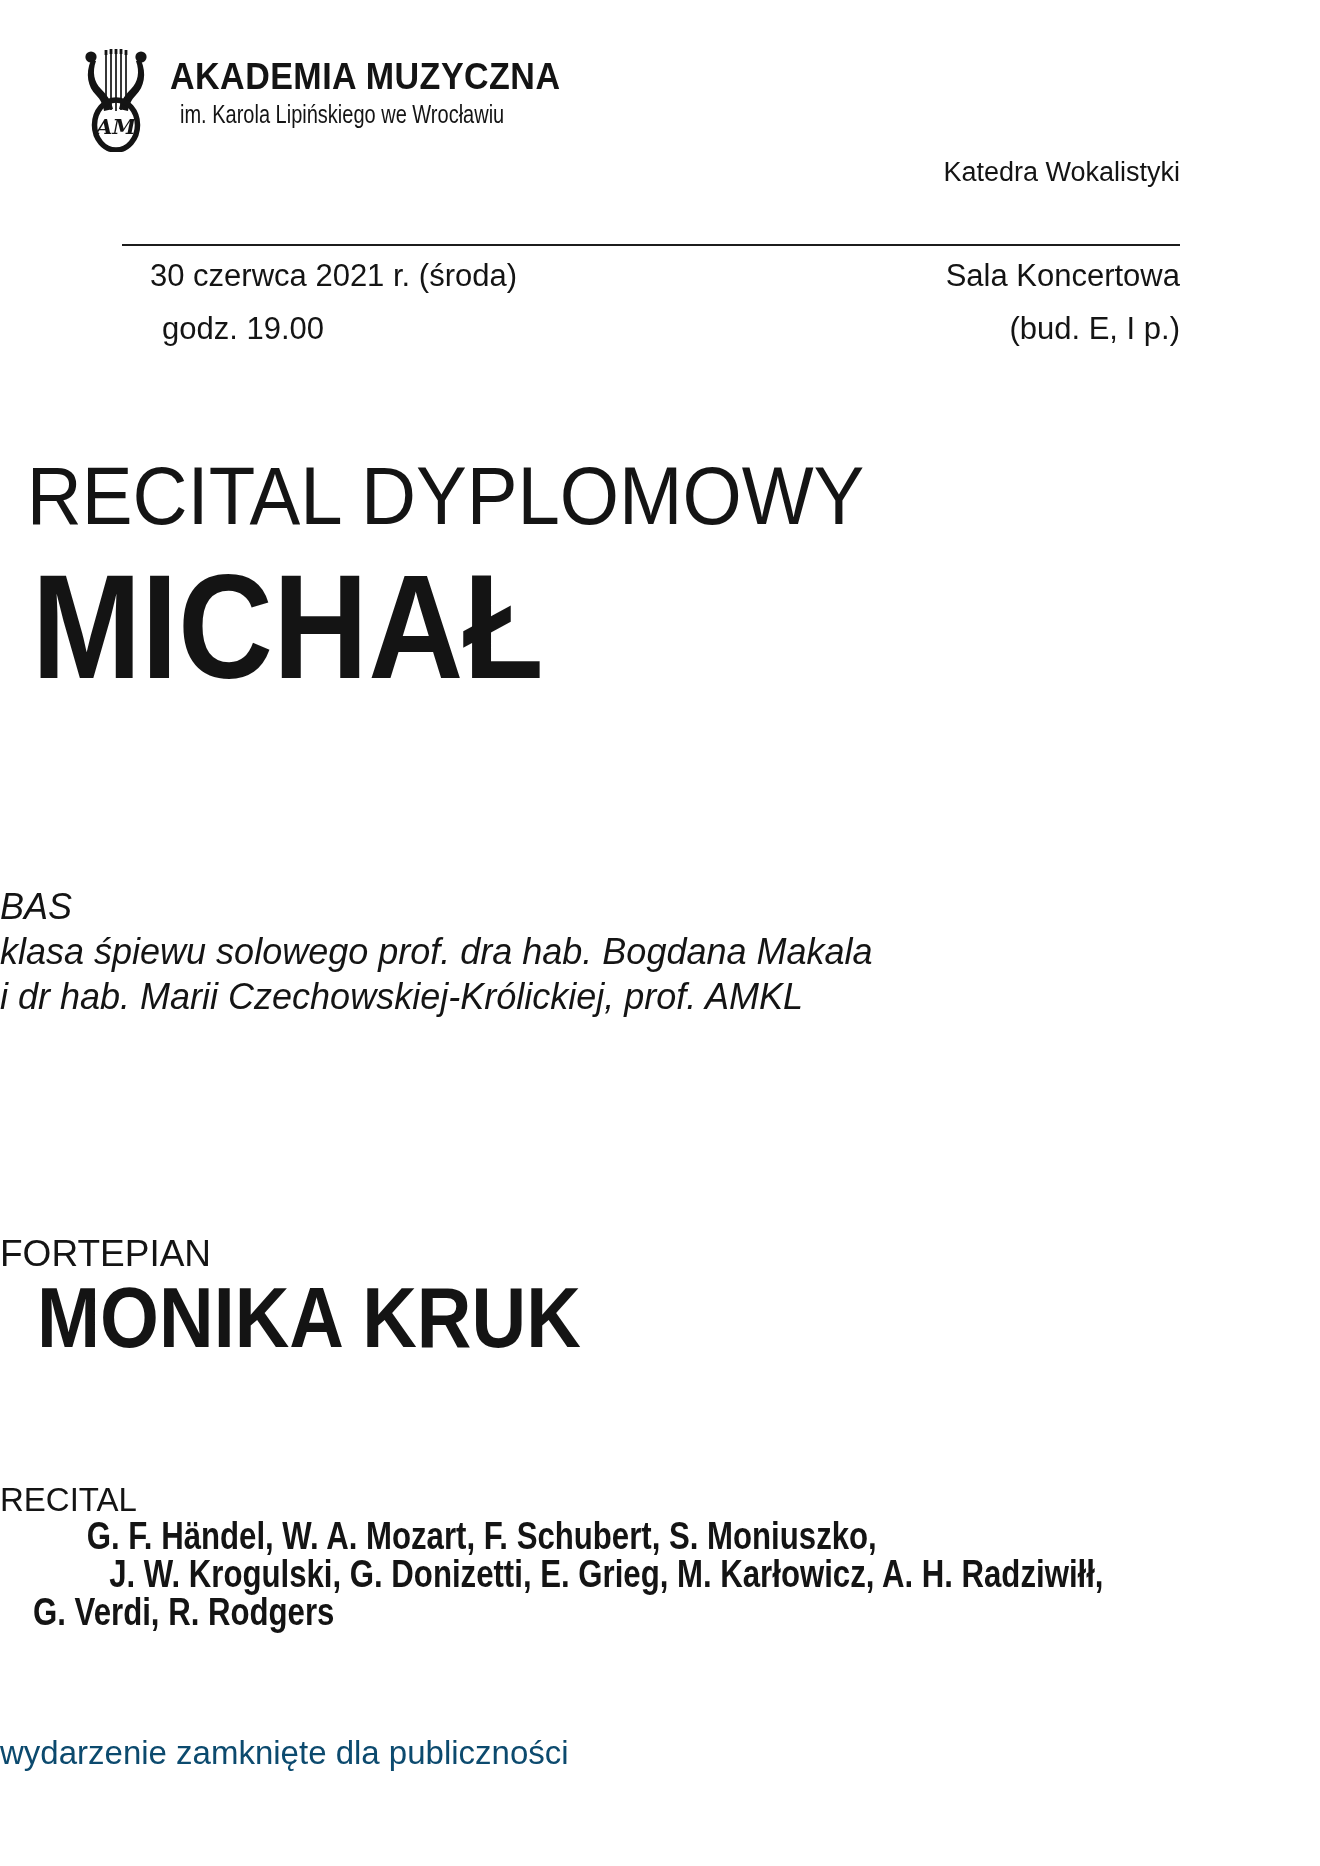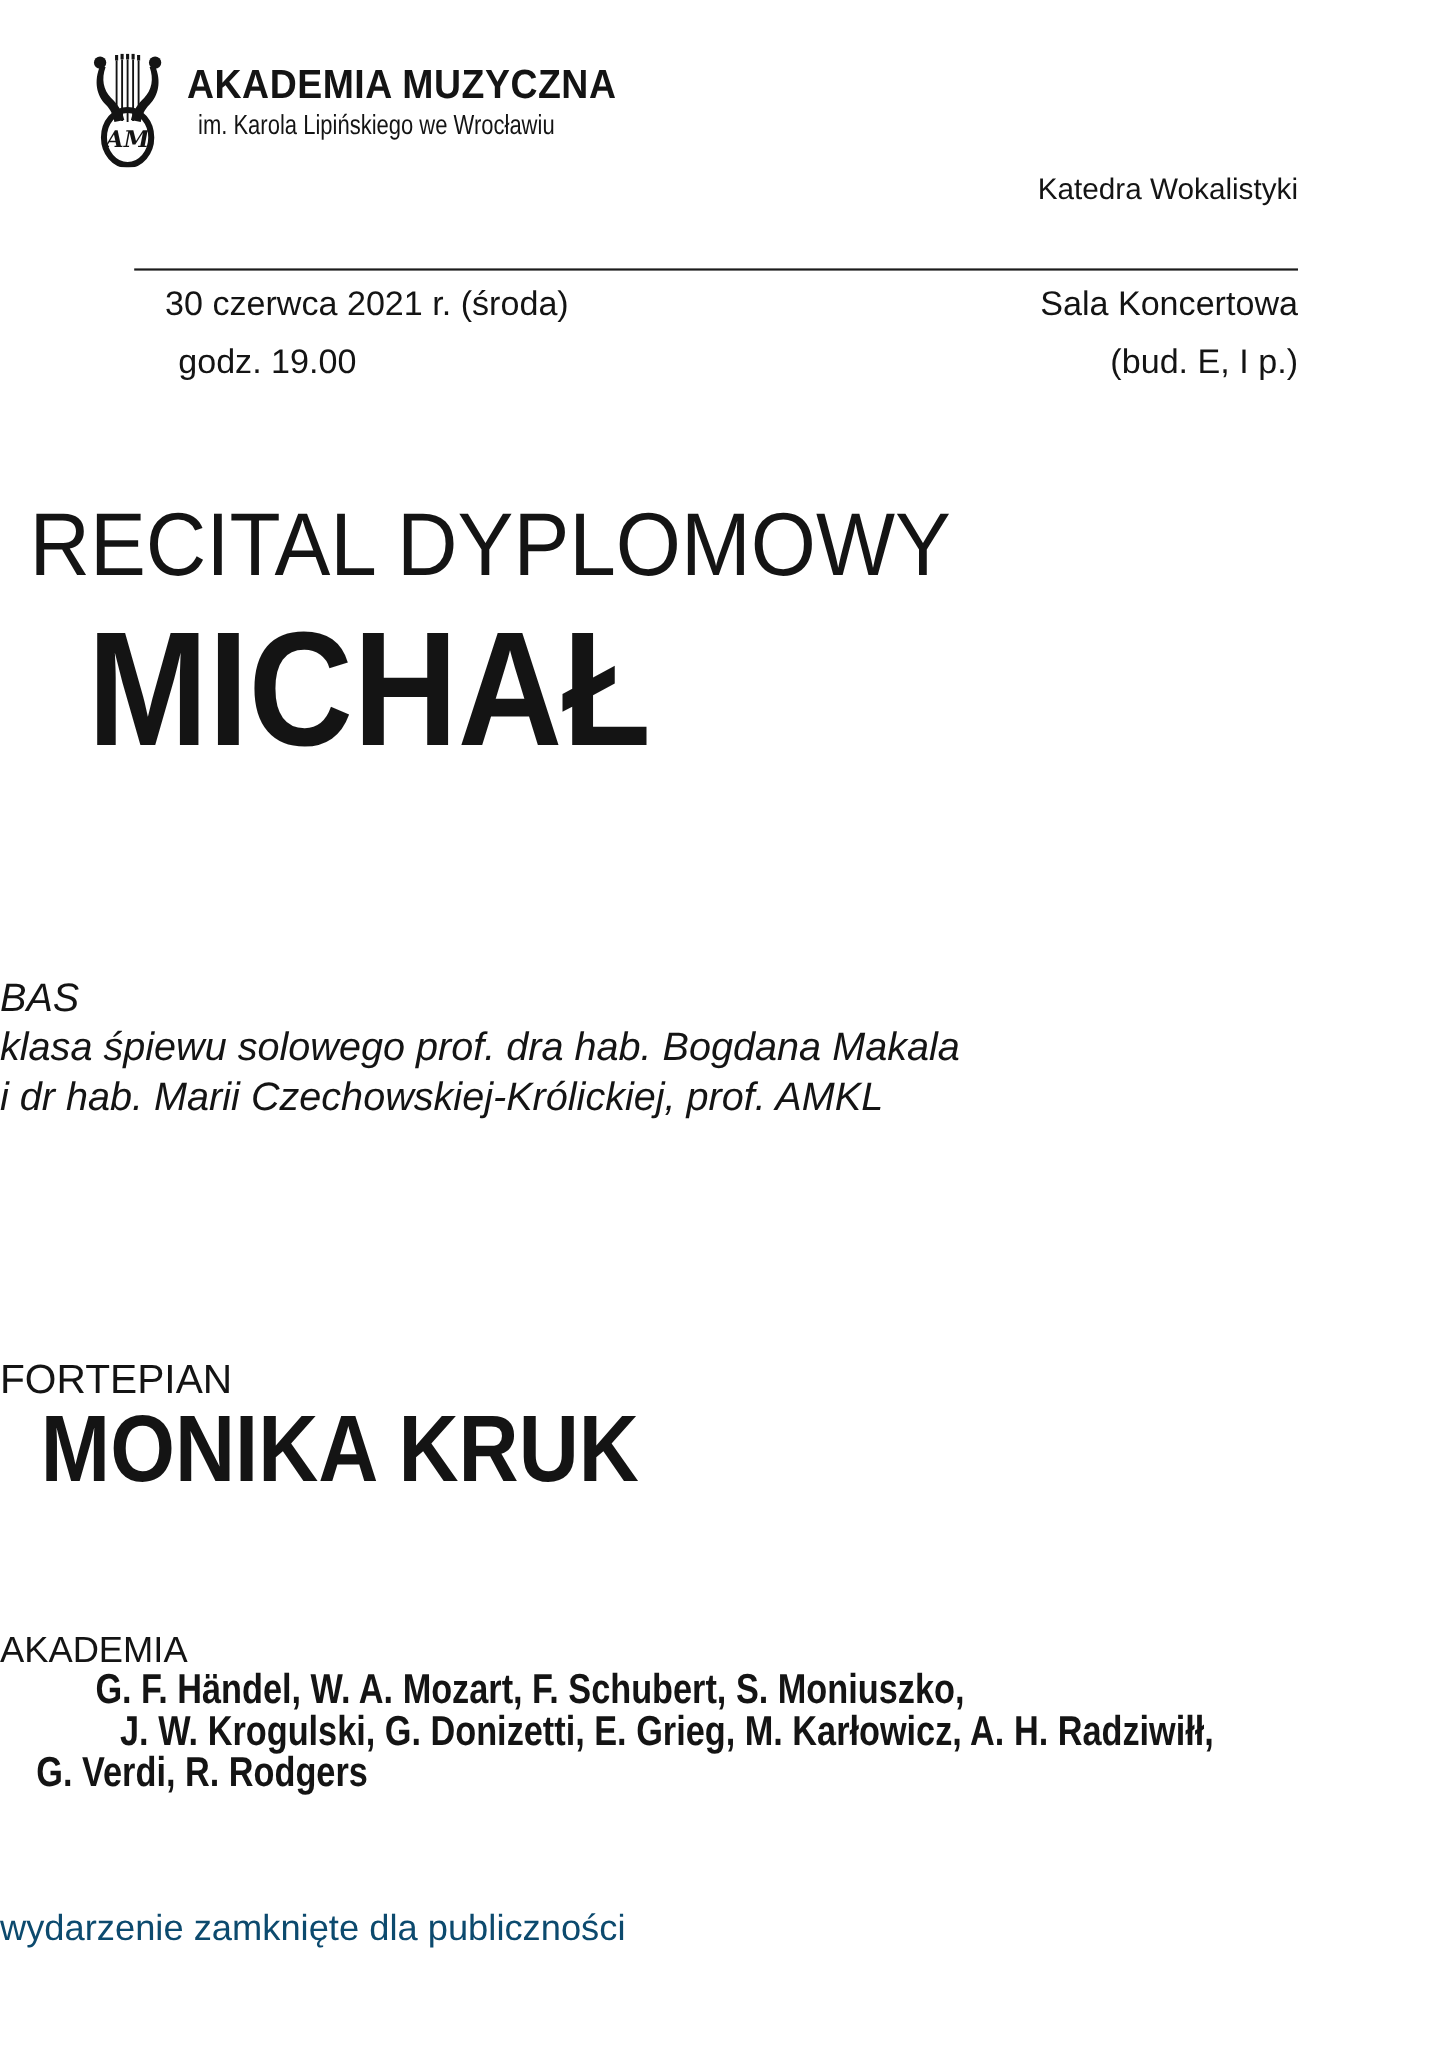--- a/index.html
+++ b/index.html
@@ -27,21 +27,21 @@
   .department{right:140px;top:157px;font-size:27px;white-space:nowrap;}
 
   .rule{left:122px;top:244px;width:1058px;height:2px;background:#1c1c1c;}
 
   .row-date{left:150px;top:258px;font-size:31px;white-space:nowrap;}
   .row-venue{right:140px;top:258px;font-size:31px;white-space:nowrap;}
   .row-time{left:162px;top:311px;font-size:31px;white-space:nowrap;}
   .row-venue2{right:140px;top:311px;font-size:31px;white-space:nowrap;}
 
   .recital-type{top:456px;font-size:81px;line-height:1;}
-  .perf-first{top:553px;font-size:148px;font-weight:bold;line-height:1;padding-left:48px;}
+  .perf-first{top:553px;font-size:148px;font-weight:bold;line-height:1;}
   .perf-last{top:716px;font-size:148px;font-weight:bold;line-height:1;}
 
   .voice-block{top:884px;font-size:36px;font-style:italic;line-height:45px;}
 
   .instrument{top:1235px;font-size:37px;line-height:1;}
   .pianist{top:1274px;font-size:86px;font-weight:bold;line-height:1;}
 
   .program-head{top:1483px;font-size:33px;line-height:1;}
   .program-lines{top:1517px;font-size:38px;font-weight:bold;line-height:38px;}
 
@@ -104,21 +104,21 @@
 
   <div class="abs center voice-block">
     <div>BAS</div>
     <div>klasa śpiewu solowego prof. dra hab. Bogdana Makala</div>
     <div>i dr hab. Marii Czechowskiej-Królickiej, prof. AMKL</div>
   </div>
 
   <div class="abs center instrument">FORTEPIAN</div>
   <div class="abs center pianist"><span class="ib oC s88">MONIKA KRUK</span></div>
 
-  <div class="abs center program-head">AKADEMIA</div>
+  <div class="abs center program-head">RECITAL</div>
   <div class="abs center program-lines">
     <div><span class="ib oC s82">G. F. Händel, W. A. Mozart, F. Schubert, S. Moniuszko,</span></div>
     <div><span class="ib oC s82">J. W. Krogulski, G. Donizetti, E. Grieg, M. Karłowicz, A. H. Radziwiłł,</span></div>
     <div><span class="ib oC s82">G. Verdi, R. Rodgers</span></div>
   </div>
 
   <div class="abs center notice">wydarzenie zamknięte dla publiczności</div>
 
 </div>
 

